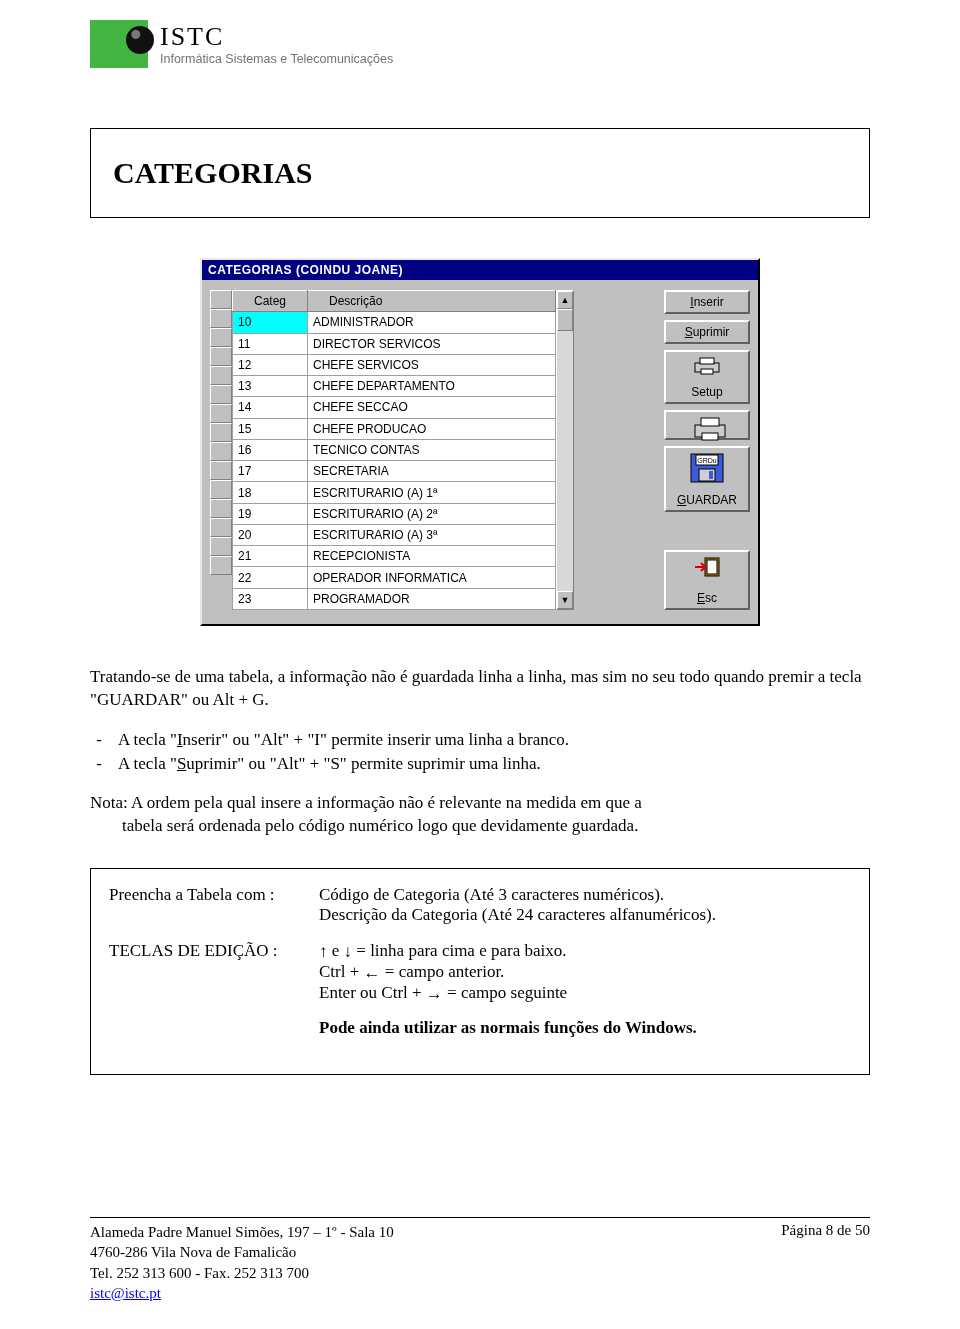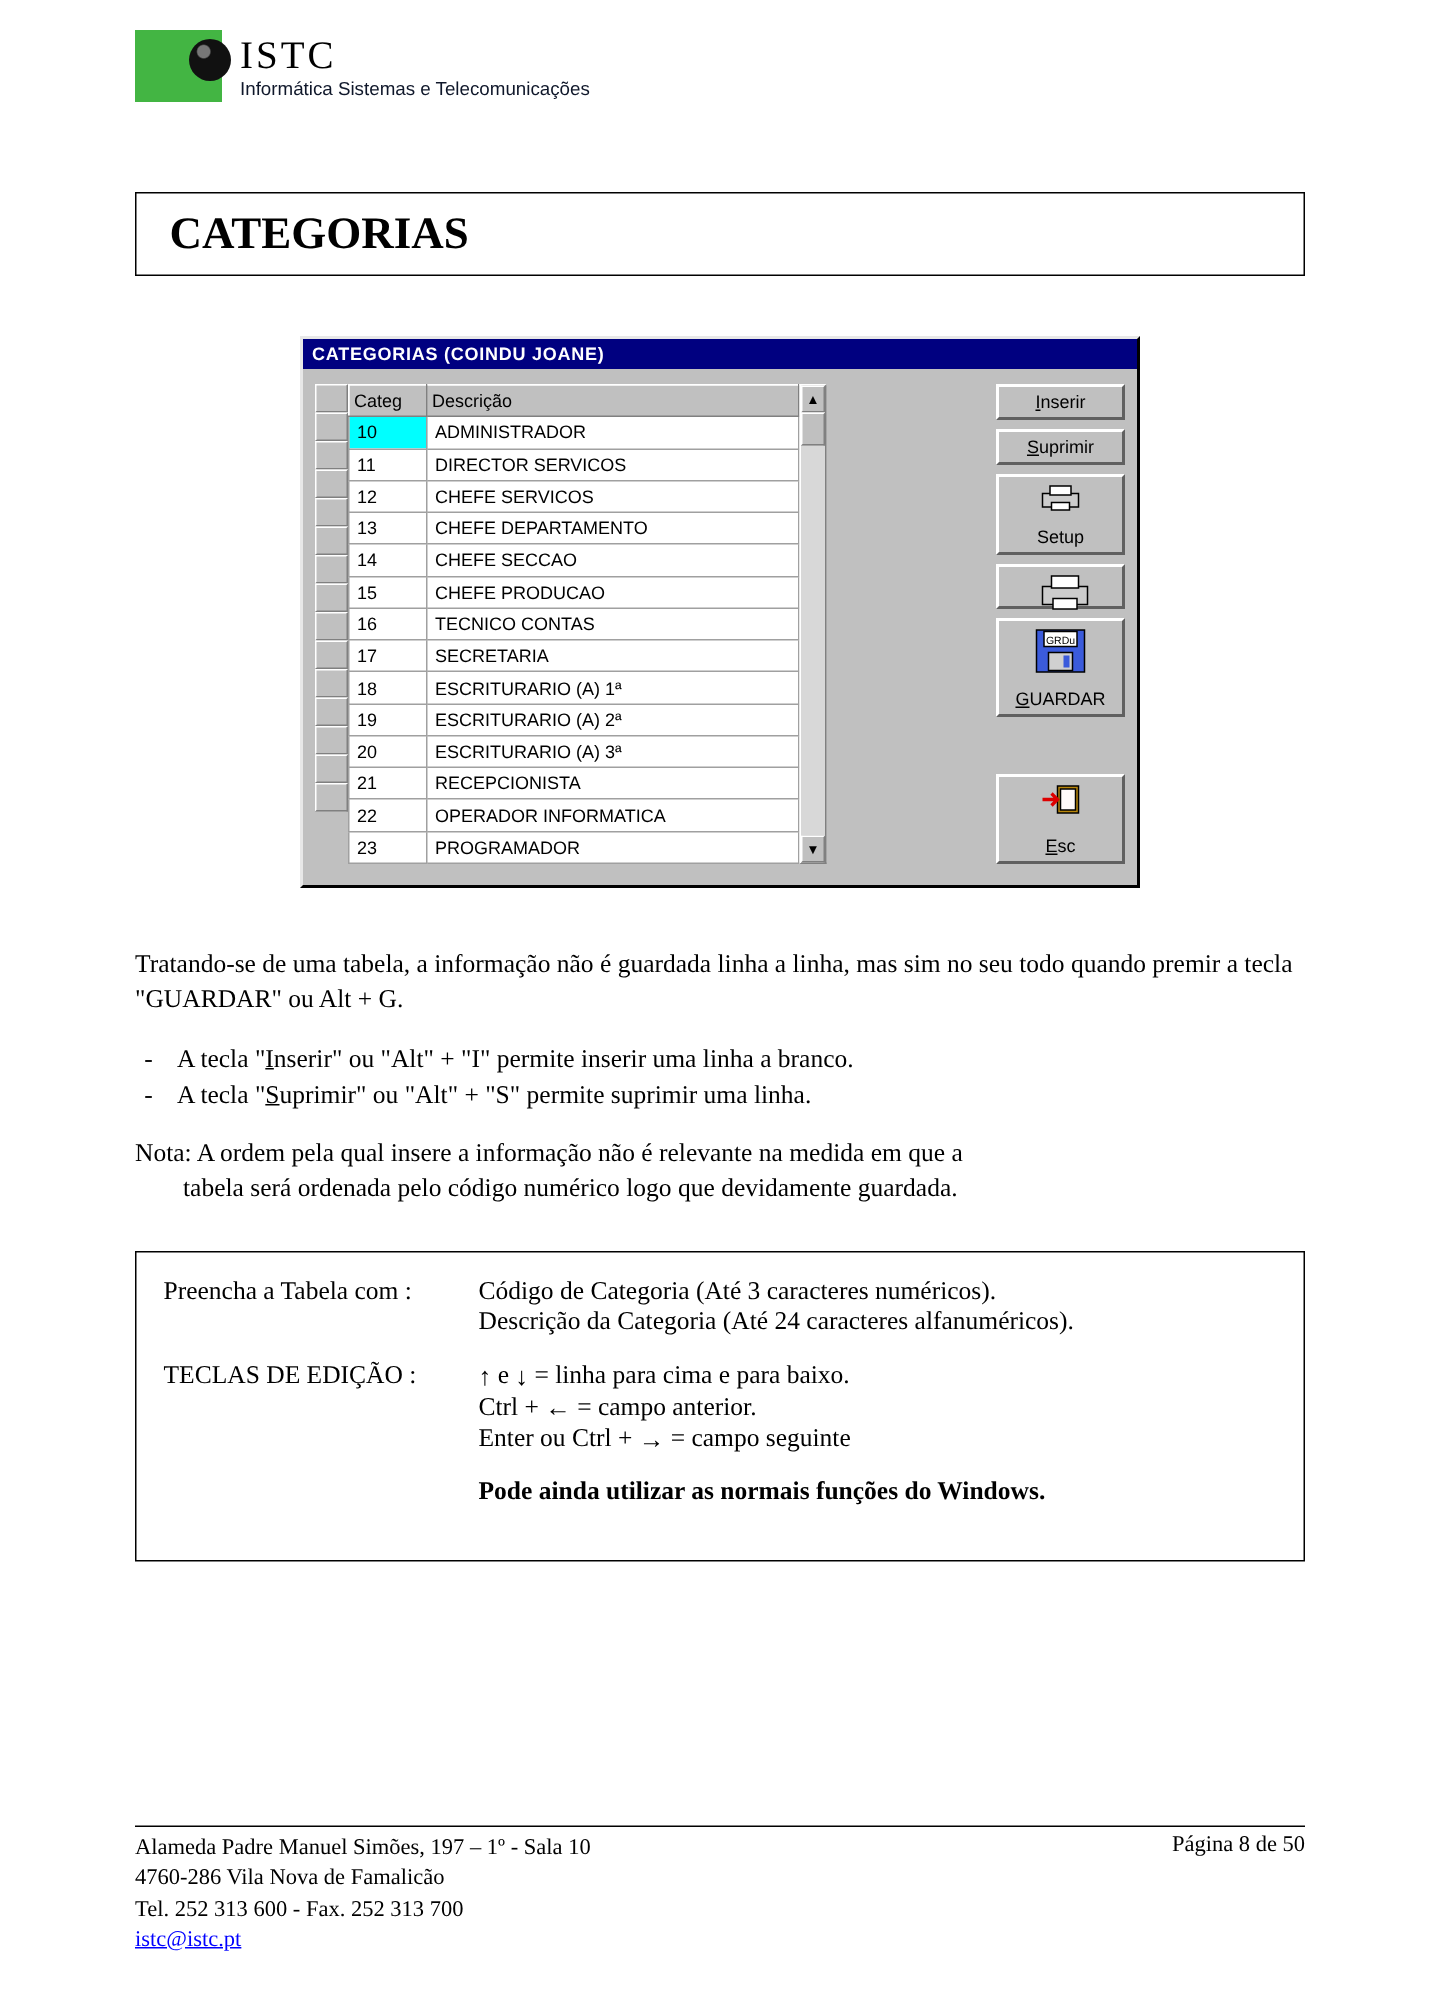--- a/index.html
+++ b/index.html
@@ -15,24 +15,24 @@
   .page { padding: 20px 90px 0 90px; }
   
   .hdr { display: flex; align-items: center; gap: 12px; margin-bottom: 60px; }
   .logo-box { width: 58px; height: 48px; position: relative; background: #43b543; }
   .logo-box::after {
     content: ""; position: absolute; right: -6px; top: 6px;
     width: 28px; height: 28px; border-radius: 50%;
     background: radial-gradient(circle at 35% 30%, #777 0 4px, #111 5px);
   }
   .brand-name { font-family: Georgia, serif; font-size: 26px; letter-spacing: 2px; }
-  .brand-sub { font-family: Arial, sans-serif; font-size: 12.5px; color: #0f172a; }
+  .brand-sub { font-family: Arial, sans-serif; font-size: 12.5px; color: #737373; }
   
   .title-box {
-    border: 1px solid #000; padding: 10px 22px; margin: 0 0 40px 0;
+    border: 1px solid #000; padding: 27px 22px; margin: 0 0 40px 0;
   }
   .title-box h1 { font-family: "Times New Roman", serif; font-weight: bold; font-size: 30px; }
   
   .dlg-wrap { display: flex; justify-content: center; margin-bottom: 40px; }
   .dlg {
     width: 560px; background: #c0c0c0; border: 2px solid #000;
     border-top-color: #e8e8e8; border-left-color: #e8e8e8;
     font-family: "MS Sans Serif", Arial, sans-serif; font-size: 12px;
   }
   .dlg-title {
@@ -43,21 +43,21 @@
   .grid-area { flex: 1; display: flex; }
   .rowheads { display: flex; flex-direction: column; }
   .rh {
     width: 22px; height: 19px; background: #c0c0c0;
     border: 1px solid #808080; border-top-color: #fff; border-left-color: #fff;
   }
   .gtable { border-collapse: collapse; background: #fff; }
   .gtable th {
     background: #c0c0c0; font-weight: normal; text-align: left;
     border: 1px solid #808080; border-top-color: #fff; border-left-color: #fff;
-    padding: 2px 3px; height: 19px; font-size: 12px;
+    padding: 2px 21px; height: 19px; font-size: 12px;
   }
   .gtable td {
     border: 1px solid #a0a0a0; padding: 1px 5px; height: 19px;
     font-size: 12px; background: #fff;
   }
   .gtable td.sel { background: #00ffff; }
   .gtable th.col-cat, .gtable td.col-cat { width: 52px; }
   .gtable th.col-desc, .gtable td.col-desc { width: 248px; }
   .vscroll {
     width: 18px; display: flex; flex-direction: column;

